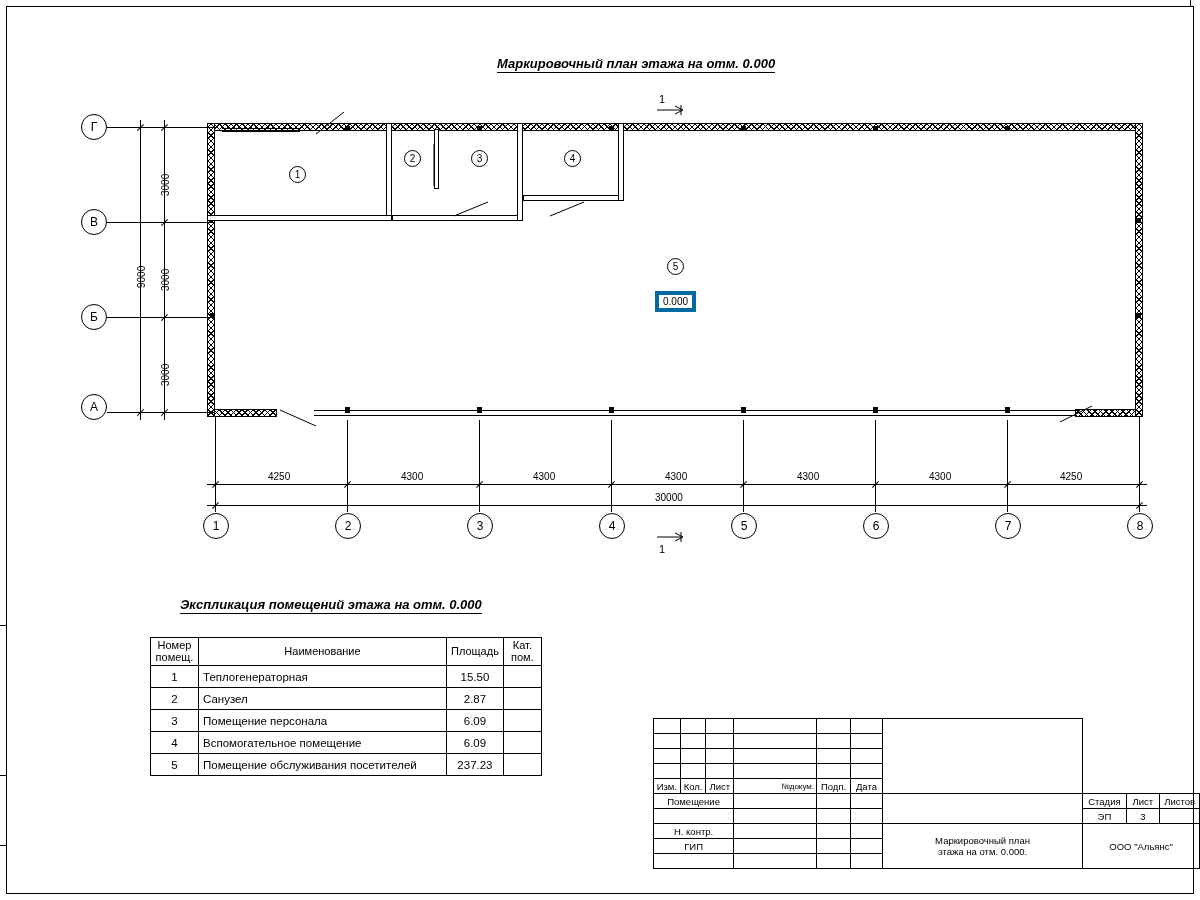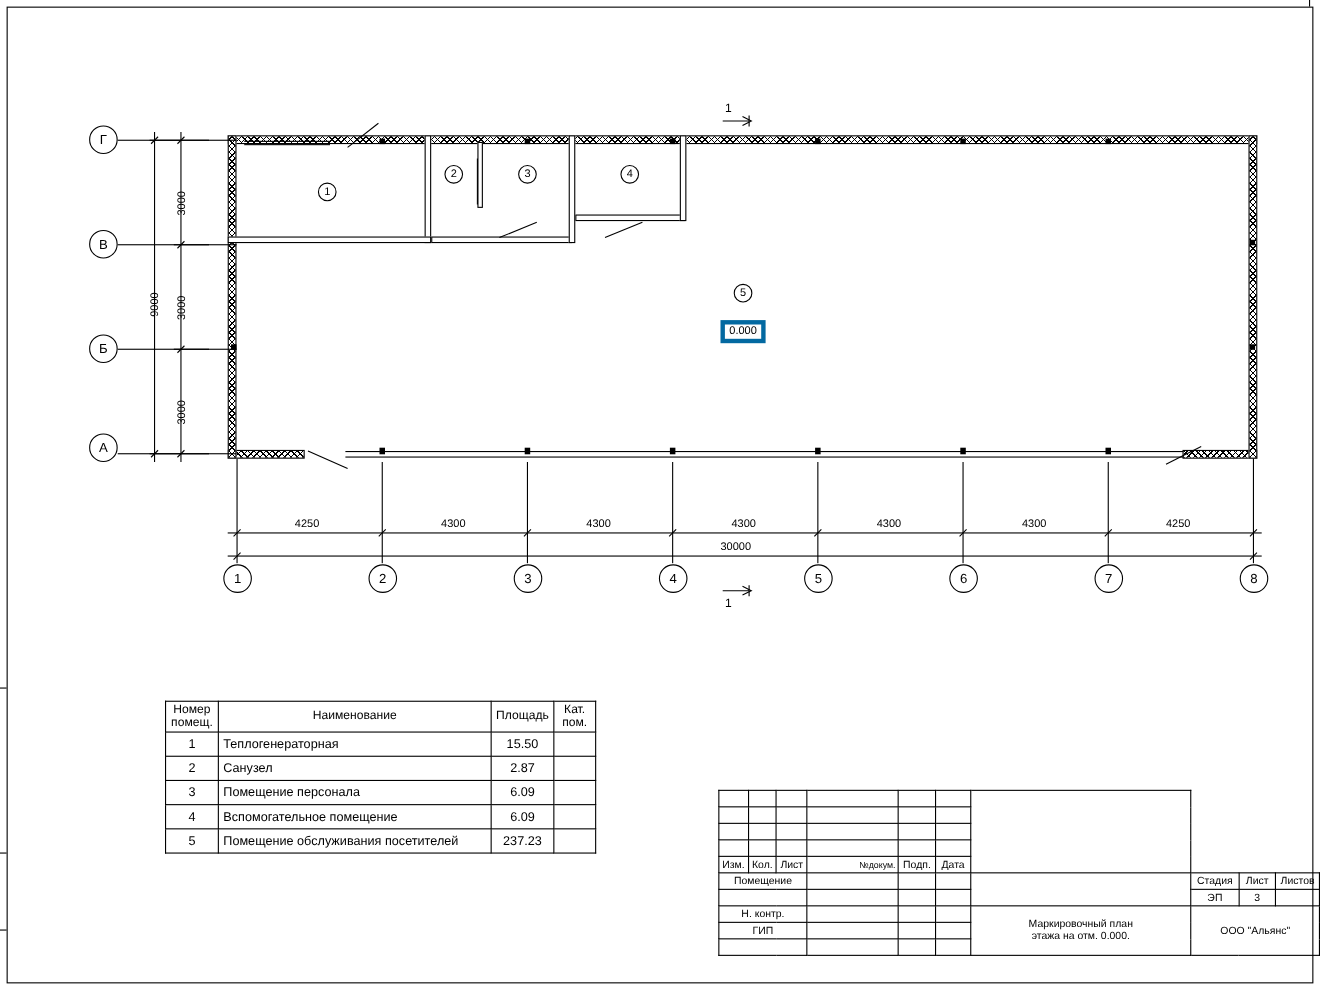--- a/index.html
+++ b/index.html
@@ -151,20 +151,21 @@
 
 <div id="sheet">
 
   <div class="abs frame-outer"></div>
 
   <div class="abs hline frame-tick" style="left:0px; top:625px; width:6px;"></div>
   <div class="abs hline frame-tick" style="left:0px; top:775px; width:6px;"></div>
   <div class="abs hline frame-tick" style="left:0px; top:845px; width:6px;"></div>
   <div class="abs vline frame-tick" style="left:1190px; top:0px; height:6px;"></div>
 
+  <div class="abs plan-title">Маркировочный план этажа на отм. 0.000</div>
 
   <div class="abs wall" style="left:207px; top:123px; width:936px; height:8px;"></div>
 
   <div class="abs wall" style="left:207px; top:409px; width:70px; height:8px;"></div>
   <div class="abs wall" style="left:1075px; top:409px; width:68px; height:8px;"></div>
 
   <div class="abs wall" style="left:207px; top:123px; width:8px; height:294px;"></div>
 
   <div class="abs wall" style="left:1135px; top:123px; width:8px; height:294px;"></div>
 
@@ -303,20 +304,21 @@
 
   <div class="abs circ circ-axis" style="left:203px; top:513px;">1</div>
   <div class="abs circ circ-axis" style="left:335px; top:513px;">2</div>
   <div class="abs circ circ-axis" style="left:467px; top:513px;">3</div>
   <div class="abs circ circ-axis" style="left:599px; top:513px;">4</div>
   <div class="abs circ circ-axis" style="left:731px; top:513px;">5</div>
   <div class="abs circ circ-axis" style="left:863px; top:513px;">6</div>
   <div class="abs circ circ-axis" style="left:995px; top:513px;">7</div>
   <div class="abs circ circ-axis" style="left:1127px; top:513px;">8</div>
 
+  <div class="abs expl-title">Экспликация помещений этажа на отм. 0.000</div>
 
   <table class="expl abs" style="left:150px; top:637px;">
     <tbody>
         <tr class="hdr">
       <td class="col-num">Номер помещ.</td>
       <td class="col-name" style="text-align:center;">Наименование</td>
       <td class="col-area">Площадь</td>
       <td class="col-cat">Кат. пом.</td>
     </tr>
     <tr>

